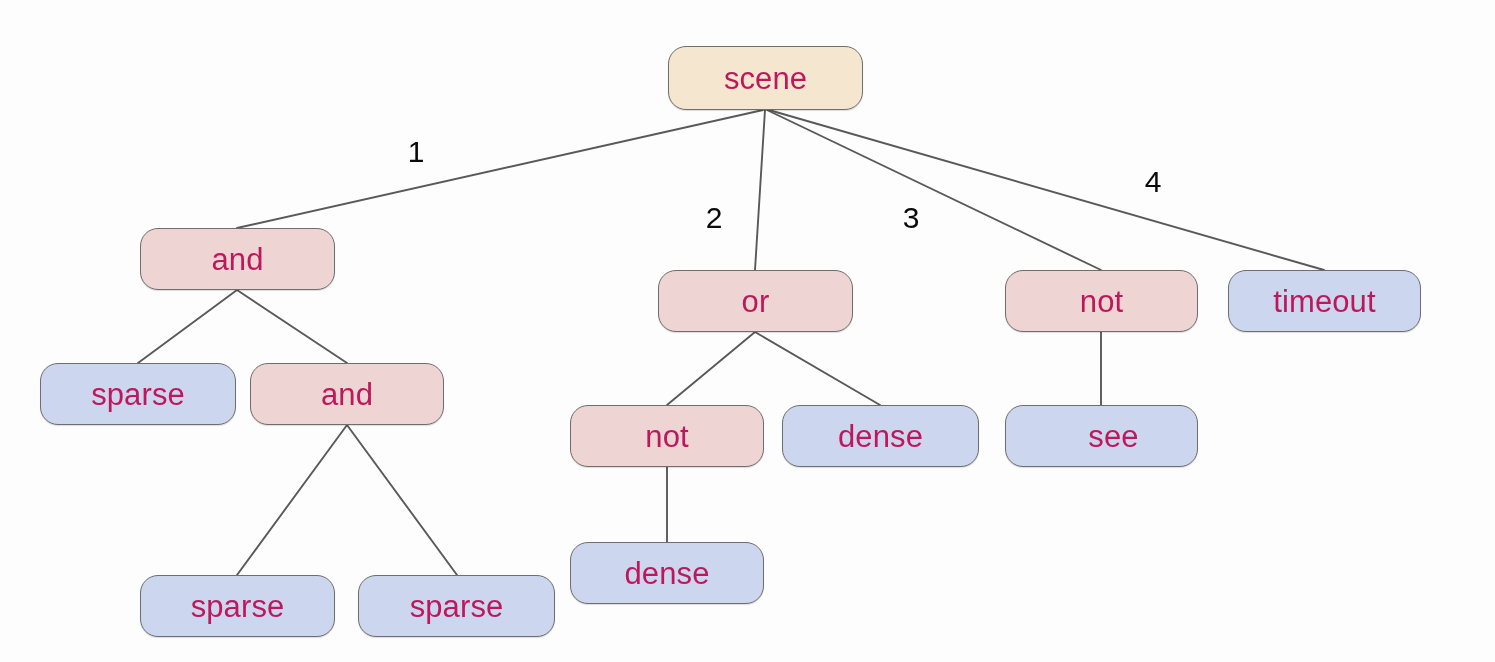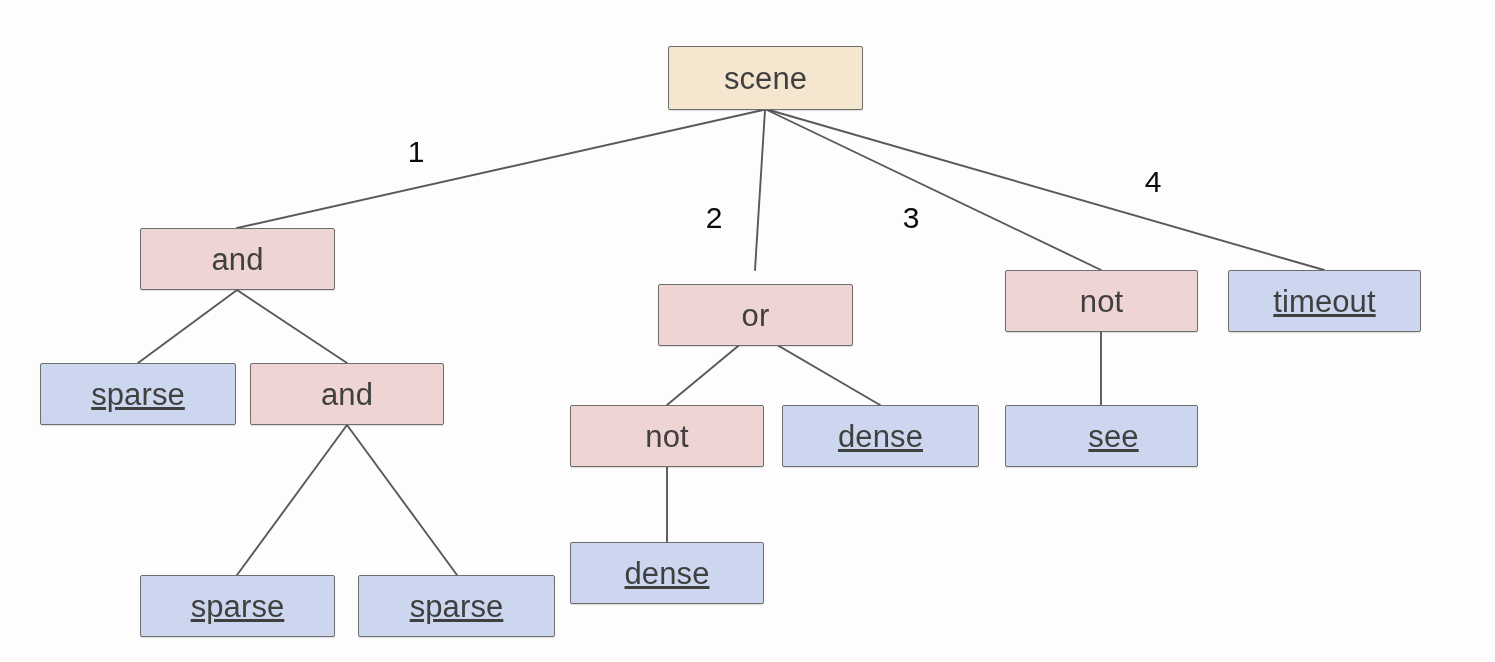--- a/index.html
+++ b/index.html
@@ -23,34 +23,34 @@
     left: 0;
     top: 0;
     width: 1495px;
     height: 662px;
     pointer-events: none;
   }
   .node {
     position: absolute;
     box-sizing: border-box;
     border: 1.7px solid #6e6e6e;
-    border-radius: 2px;
+    border-radius: 18px;
     display: flex;
     align-items: center;
     justify-content: center;
-    color: #404040;
+    color: #be185d;
     font-size: 31px;
     line-height: 1;
     letter-spacing: 0.1px;
     white-space: nowrap;
     box-shadow: 0 1px 1px rgba(0,0,0,0.13);
   }
   .node-root   { background: #f5e6d0; }
   .node-op     { background: #eed5d3; text-align: right; }
-  .node-leaf   { background: #ccd7ef; text-decoration: underline; }
+  .node-leaf   { background: #ccd7ef; }
   .edge-label {
     position: absolute;
     font-size: 30px;
     color: #0a0a0a;
     line-height: 1;
     white-space: nowrap;
     transform: translate(-50%, -50%);
   }
 </style>
 </head>
@@ -69,21 +69,21 @@
       <line x1="347" y1="425" x2="457" y2="575" stroke="#595959" stroke-width="1.9" stroke-linecap="round"></line>
       <line x1="755" y1="332" x2="667" y2="405" stroke="#595959" stroke-width="1.9" stroke-linecap="round"></line>
       <line x1="755" y1="332" x2="880" y2="405" stroke="#595959" stroke-width="1.9" stroke-linecap="round"></line>
       <line x1="667" y1="467" x2="667" y2="542" stroke="#595959" stroke-width="1.9" stroke-linecap="round"></line>
       <line x1="1101" y1="332" x2="1101" y2="405" stroke="#595959" stroke-width="1.9" stroke-linecap="round"></line>
     </svg>
 
   <div id="node-layer">
       <div class="node node-root" style="left: 668px; top: 46px; width: 195px; height: 64px;">scene</div>
       <div class="node node-op" style="left: 140px; top: 228px; width: 195px; height: 62px;">and</div>
-      <div class="node node-op" style="left: 658px; top: 284px; width: 195px; height: 62px;">or</div>
+      <div class="node node-op" style="left: 658px; top: 270px; width: 195px; height: 62px;">or</div>
       <div class="node node-op" style="left: 1005px; top: 270px; width: 193px; height: 62px;">not</div>
       <div class="node node-leaf" style="left: 1228px; top: 270px; width: 193px; height: 62px;">timeout</div>
       <div class="node node-leaf" style="left: 40px; top: 363px; width: 196px; height: 62px;">sparse</div>
       <div class="node node-op" style="left: 250px; top: 363px; width: 194px; height: 62px;">and</div>
       <div class="node node-op" style="left: 570px; top: 405px; width: 194px; height: 62px;">not</div>
       <div class="node node-leaf" style="left: 782px; top: 405px; width: 197px; height: 62px;">dense</div>
       <div class="node node-leaf" style="left: 1005px; top: 405px; width: 193px; height: 62px; padding-left: 24px;">see</div>
       <div class="node node-leaf" style="left: 570px; top: 542px; width: 194px; height: 62px;">dense</div>
       <div class="node node-leaf" style="left: 140px; top: 575px; width: 195px; height: 62px;">sparse</div>
       <div class="node node-leaf" style="left: 358px; top: 575px; width: 197px; height: 62px;">sparse</div>

